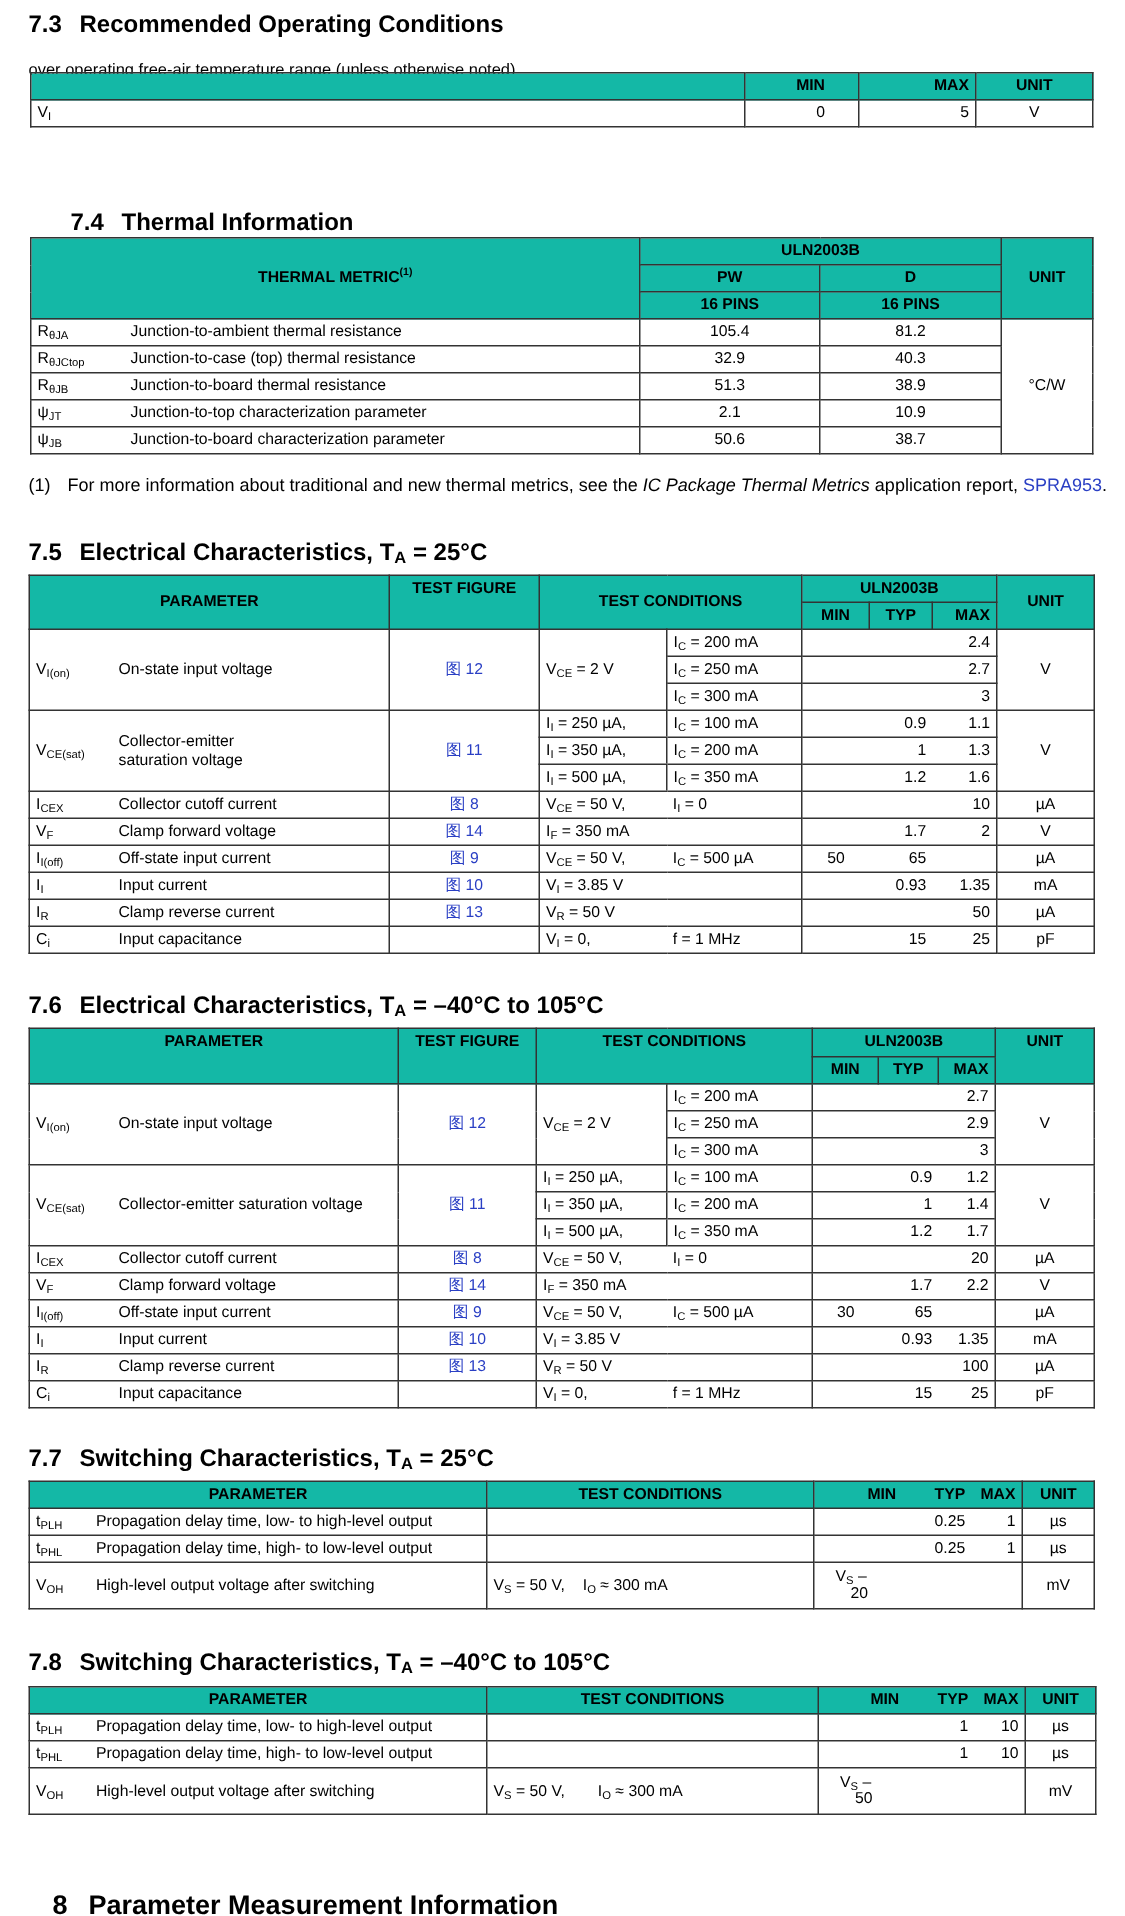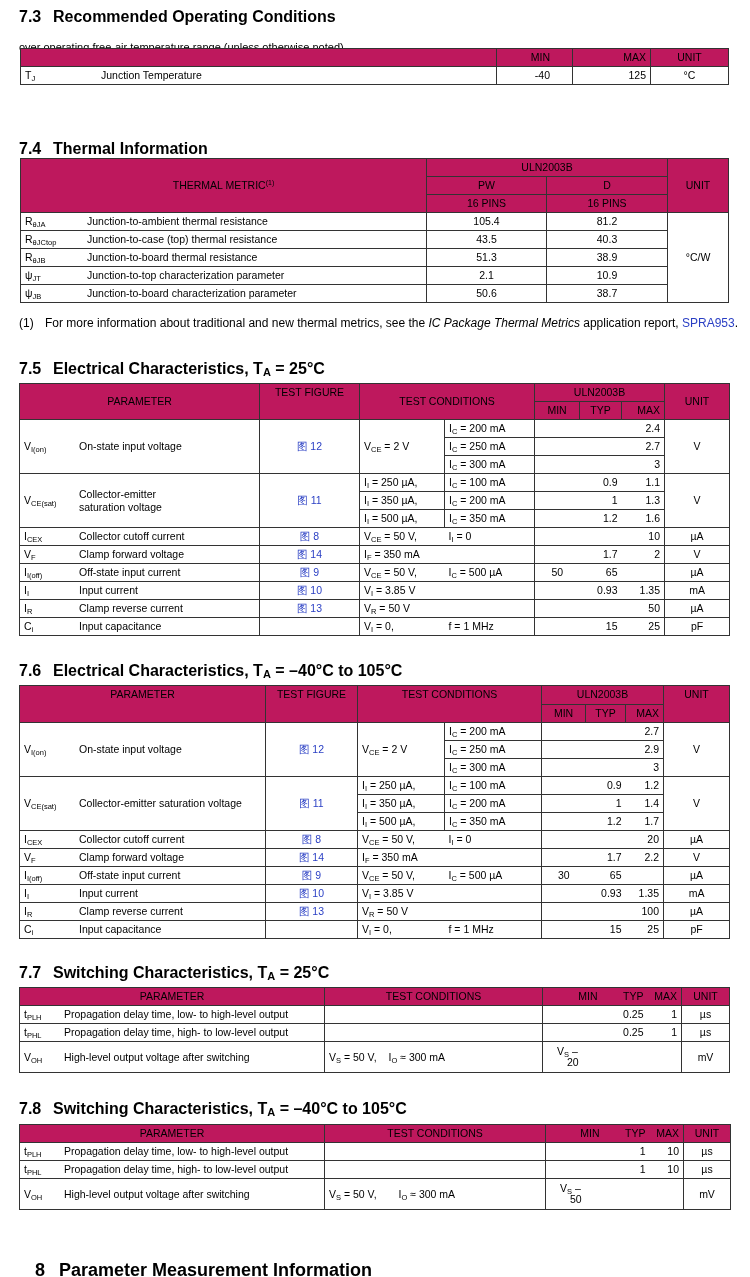--- a/index.html
+++ b/index.html
@@ -7,21 +7,21 @@
          font-family:"Liberation Sans", sans-serif; color:#000; }
   h2 { position:absolute; margin:0; font-weight:bold; font-size:16px; left:19px; white-space:nowrap; }
   h2 .num { display:inline-block; width:34px; }
   h1 { position:absolute; margin:16px; font-weight:bold; font-size:18px; left:19px; white-space:nowrap; }
   h1 .num { display:inline-block; width:24px; }
   .note { position:absolute; font-size:12px; left:19px; white-space:nowrap; }
   .note i { font-style:italic; }
   .note .link { color:#2a3fc4; }
   table { position:absolute; border-collapse:collapse; font-size:10.5px; table-layout:fixed; }
   td, th { border:1.3px solid #333; padding:0 4px; height:17px; line-height:13px; }
-  th { background:#be185d; font-weight:normal; font-size:10.5px; }
+  th { background:#14b8a6; font-weight:bold; font-size:10.5px; }
   .c { text-align:center; }
   .r { text-align:right; }
   .l { text-align:left; }
   .sym { font-size:10.5px; }
   .sym sub { font-size:7.5px; vertical-align:-2px; }
   sub { font-size:7.5px; vertical-align:-2px; line-height:0; }
   sup { font-size:7px; line-height:0; }
   .fig { color:#2a3fc4; }
   .nbl { border-left:none; }
   .nbr { border-right:none; }
@@ -46,29 +46,29 @@
       <col style="width:78px">
     </colgroup>
   <tbody>
       <tr>
     <th></th>
     <th class="r" style="padding-right:22px">MIN</th>
     <th class="r">MAX</th>
     <th class="c">UNIT</th>
   </tr>
   <tr>
-    <td class="l"><span class="sym" style="display:inline-block;width:76px"><span>T</span><sub>J</sub></span><span>Junction Temperature</span></td>
-    <td class="r" style="padding-right:22px">-40</td>
-    <td class="r">125</td>
-    <td class="c">°C</td>
+    <td class="l"><span class="sym"><span>V</span><sub>I</sub></span></td>
+    <td class="r" style="padding-right:22px">0</td>
+    <td class="r">5</td>
+    <td class="c">V</td>
   </tr>
 </tbody>
   </table>
 
-<h2 style="top:140px;">
+<h2 style="top:140px;margin-left:28px;">
   <span class="num">7.4</span><span>Thermal Information</span>
 </h2>
 
 <table style="left:20px; top:158px; width:708px;">
   <colgroup>
       <col style="width:406px">
       <col style="width:120px">
       <col style="width:121px">
       <col style="width:61px">
     </colgroup>
@@ -97,21 +97,21 @@
     <td class="c">81.2</td>
     <td rowspan="5" class="c">°C/W</td>
   </tr>
   <tr>
     <td>
           <div class="param-cell">
             <span class="s sym" style="width:62px"><span>R</span><sub>θJCtop</sub></span>
             <span class="d">Junction-to-case (top) thermal resistance</span>
           </div>
         </td>
-    <td class="c">43.5</td>
+    <td class="c">32.9</td>
     <td class="c">40.3</td>
   </tr>
   <tr>
     <td>
           <div class="param-cell">
             <span class="s sym" style="width:62px"><span>R</span><sub>θJB</sub></span>
             <span class="d">Junction-to-board thermal resistance</span>
           </div>
         </td>
     <td class="c">51.3</td>

